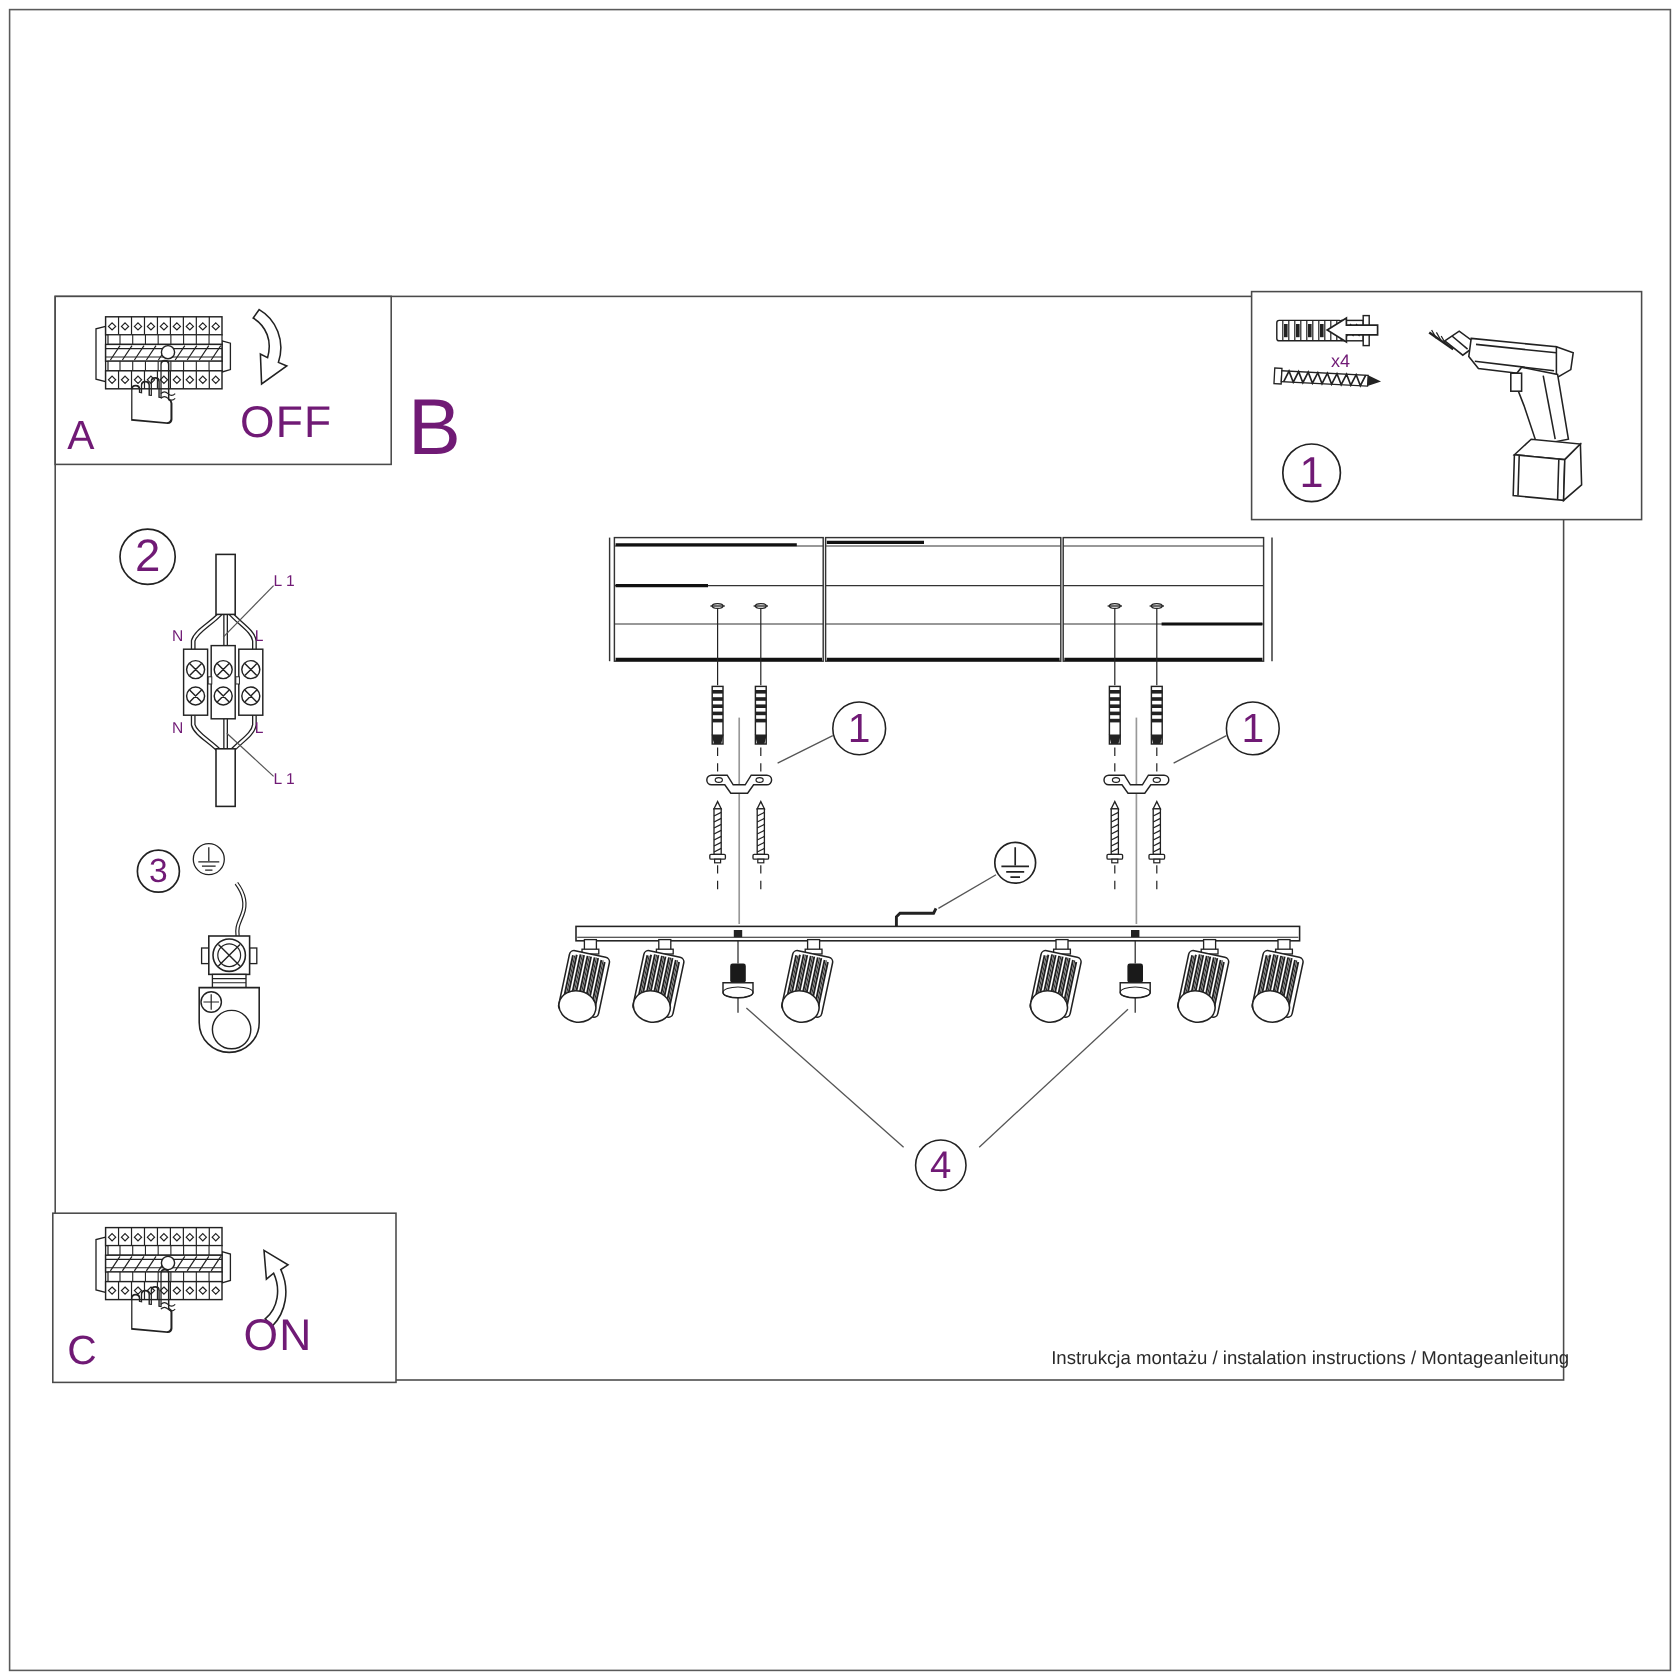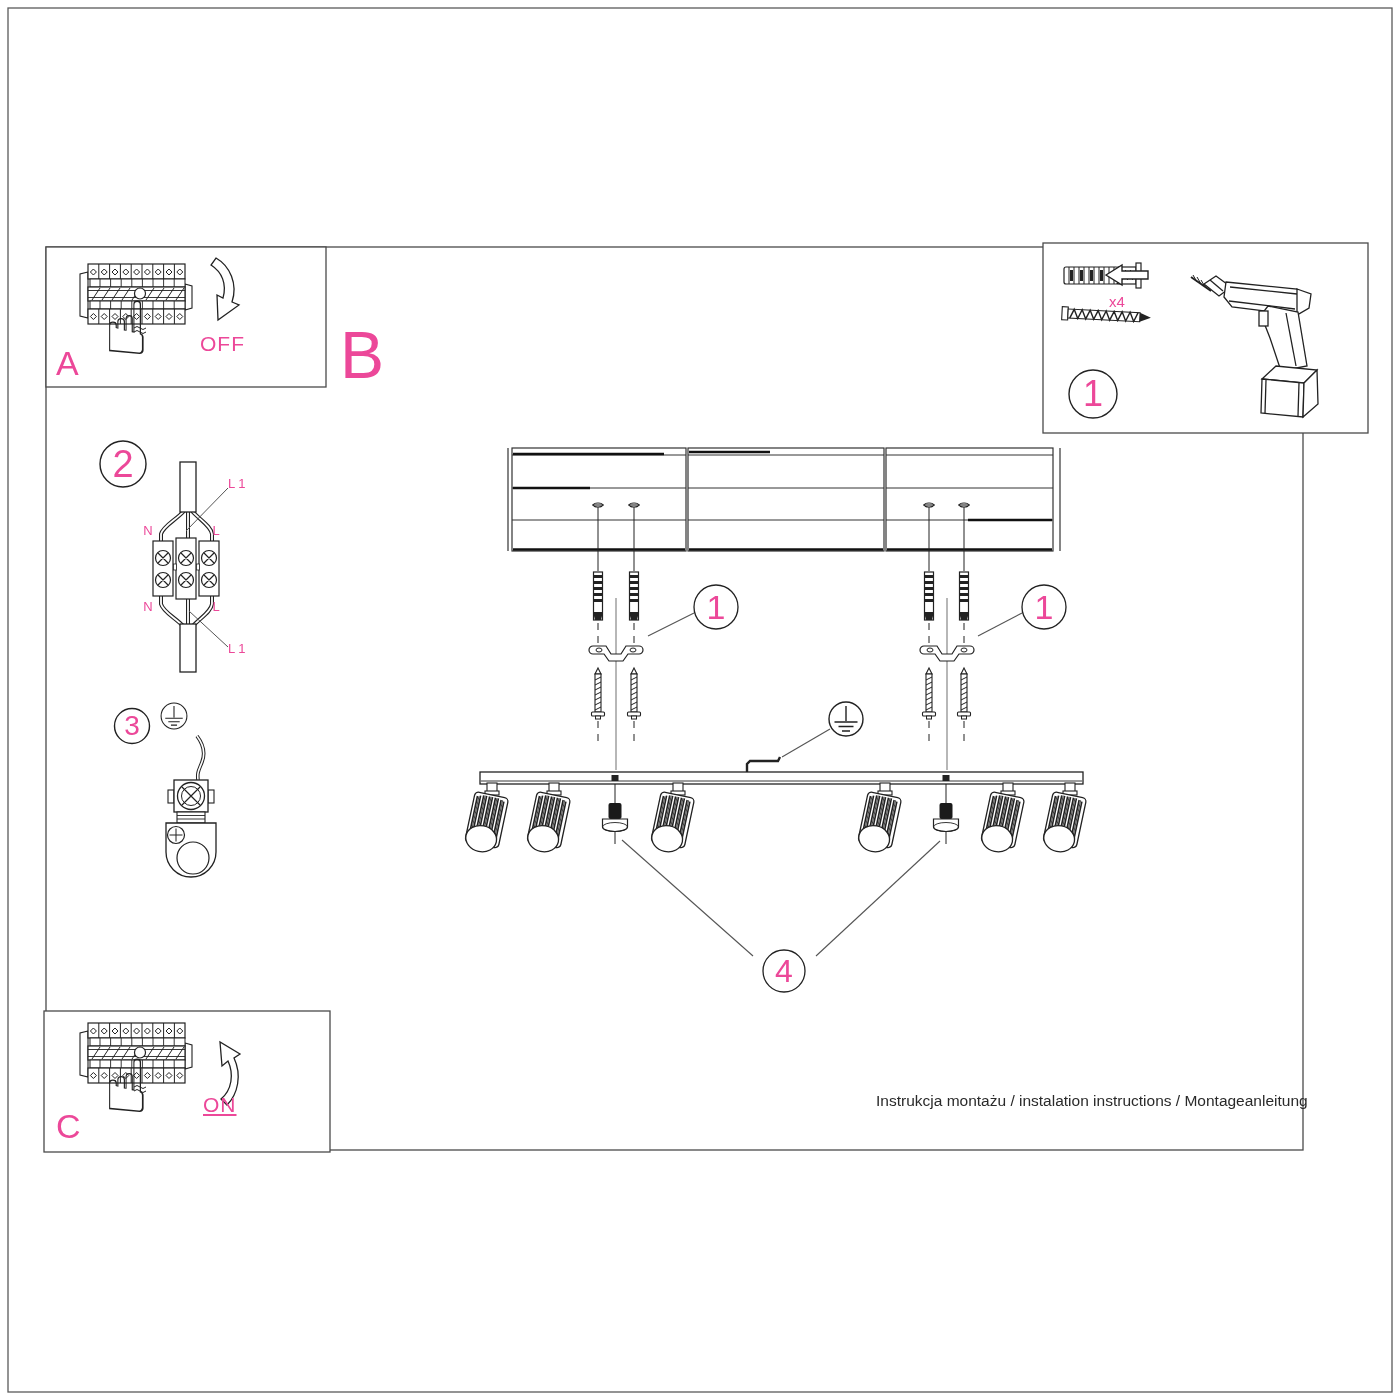--- a/index.html
+++ b/index.html
@@ -1,27 +1,27 @@
 <!DOCTYPE html>
 <html><head>
 <meta charset="utf-8">
 <style>
   html,body{margin:0;padding:0;background:#fff;}
   .page{position:relative;width:1400px;height:1400px;background:#fff;
         font-family:"Liberation Sans",sans-serif;color:#1c1c1c;overflow:hidden;}
   svg{position:absolute;left:0;top:0;}
-  .t{position:absolute;white-space:nowrap;color:#ec4899;line-height:1;}
+  .t{position:absolute;white-space:nowrap;color:#701a75;line-height:1;}
   .c{transform:translate(-50%,-50%);}
   .panel-letter{font-size:34px;}
-  .state{font-size:21px;letter-spacing:1px;}
+  .state{font-size:37px;letter-spacing:1px;}
   .big-b{font-size:66px;}
   .num{font-family:"Liberation Sans",sans-serif;}
   .small-lbl{font-size:13px;}
   .hand{font-size:74px;color:#222;font-family:"DejaVu Sans",sans-serif;}
-  .footer{font-size:15.5px;line-height:22px;color:#2a2a2a;}
+  .footer{font-size:15.5px;line-height:22px;color:#2a2a2a;margin-top:32px;}
   .qty{font-size:15px;}
 </style>
 </head>
 <body>
 
 <div class="page">
 
 <svg width="1400" height="1400" viewBox="0 0 1400 1400">
   <defs>
 
@@ -328,20 +328,20 @@
 <div class="t small-lbl c" style="left:216px;top:606px;">L</div>
 <div class="t small-lbl" style="left:228px;top:642px;">L 1</div>
 
 <div class="t num c" style="left:132px;top:726px;font-size:28px;">3</div>
 
 <div class="t num c" style="left:716px;top:607px;font-size:34px;">1</div>
 <div class="t num c" style="left:1044px;top:607px;font-size:34px;">1</div>
 <div class="t num c" style="left:784px;top:971px;font-size:32px;">4</div>
 
 <div class="t panel-letter" style="left:56px;top:1109px;">C</div>
-<div class="t state" style="left:203px;top:1094px;text-decoration:underline;">ON</div>
+<div class="t state" style="left:203px;top:1094px;">ON</div>
 <div class="t hand" style="left:104px;top:1049px;">☝︎</div>
 
 <div class="t footer" style="left:876px;top:1090px;">
   <div>Instrukcja montażu / instalation instructions / Montageanleitung</div>
 </div>
 
 </div>
 
 </body></html>

